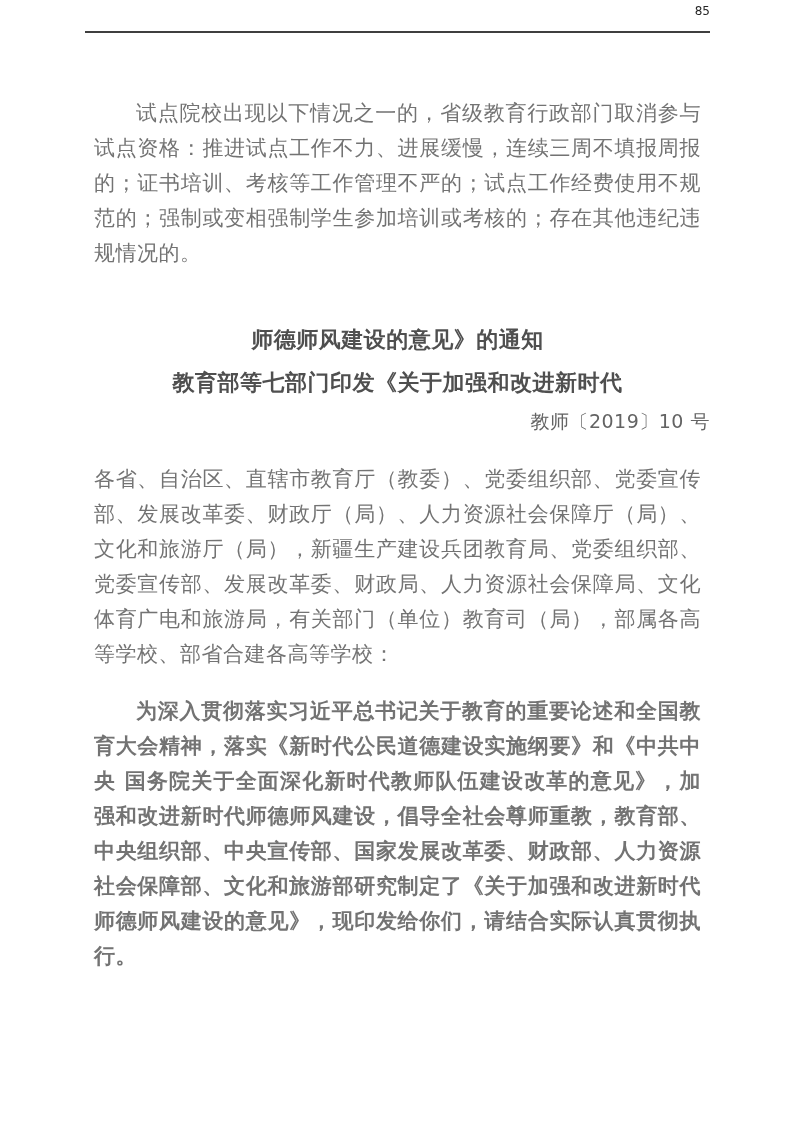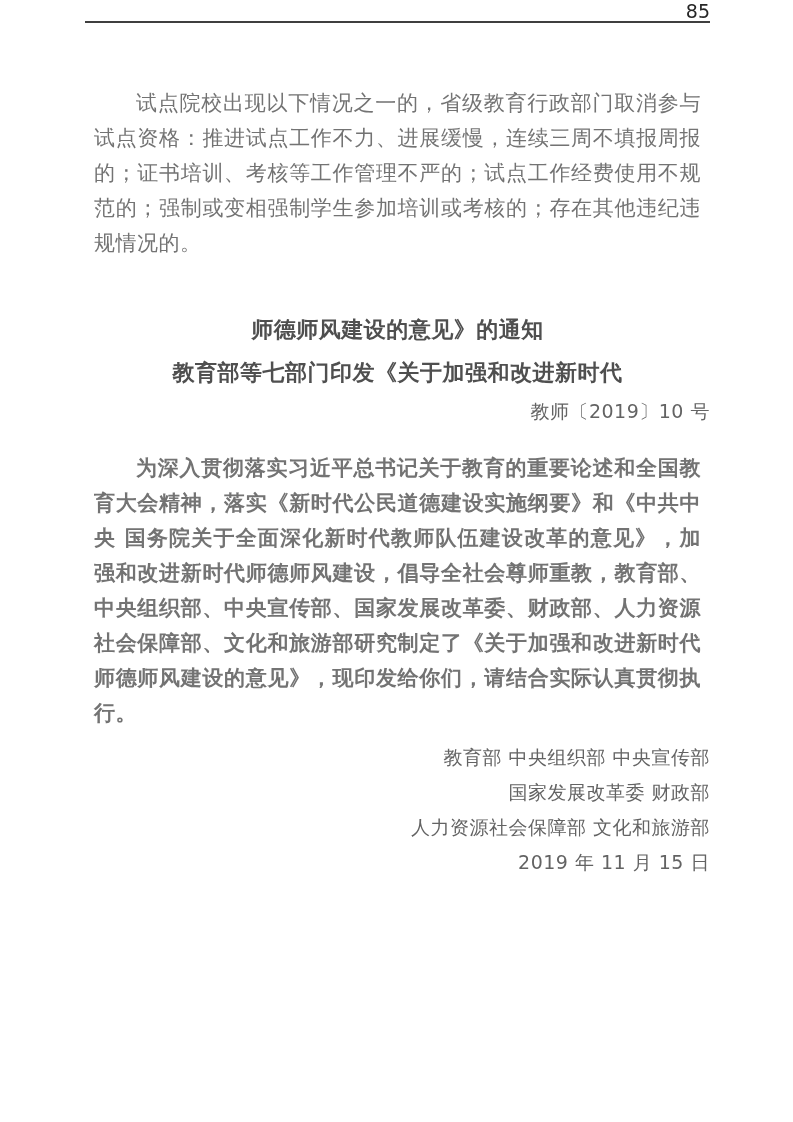--- a/index.html
+++ b/index.html
@@ -11,25 +11,25 @@
   }
   .page {
     box-sizing: border-box;
     width: 793px; height: 1122px;
     padding: 0 80px 0 85px;
     background: #ffffff;
   }
   .page-header {
     padding-top: 3px;
     text-align: right;
-    font-size: 19px;
+    font-size: 12px;
     line-height: 17px;
     color: #262626;
     border-bottom: 2px solid #3f3f3f;
-    padding-bottom: 1px;
+    padding-bottom: 11px;
     width: 625px;
   }
   .content { width: 625px; }
   .para {
     margin: 9px;
     font-size: 21px;
     line-height: 35px;
     color: #737373;
     text-align: justify;
     text-justify: inter-ideograph;
@@ -80,24 +80,19 @@
 
     <p class="para indent intro">试点院校出现以下情况之一的，省级教育行政部门取消参与试点资格：推进试点工作不力、进展缓慢，连续三周不填报周报的；证书培训、考核等工作管理不严的；试点工作经费使用不规范的；强制或变相强制学生参加培训或考核的；存在其他违纪违规情况的。</p>
 
     <h1 class="doc-title">
       <span class="title-line">师德师风建设的意见》的通知</span>
       <span class="title-line">教育部等七部门印发《关于加强和改进新时代</span>
     </h1>
 
     <div class="doc-number">教师〔2019〕10 号</div>
 
+    <p class="para addressees">各省、自治区、直辖市教育厅（教委）、党委组织部、党委宣传部、发展改革委、财政厅（局）、人力资源社会保障厅（局）、文化和旅游厅（局），新疆生产建设兵团教育局、党委组织部、党委宣传部、发展改革委、财政局、人力资源社会保障局、文化体育广电和旅游局，有关部门（单位）教育司（局），部属各高等学校、部省合建各高等学校：</p>
 
     <p class="para indent body-para">为深入贯彻落实习近平总书记关于教育的重要论述和全国教育大会精神，落实《新时代公民道德建设实施纲要》和《中共中央 国务院关于全面深化新时代教师队伍建设改革的意见》，加强和改进新时代师德师风建设，倡导全社会尊师重教，教育部、中央组织部、中央宣传部、国家发展改革委、财政部、人力资源社会保障部、文化和旅游部研究制定了《关于加强和改进新时代师德师风建设的意见》，现印发给你们，请结合实际认真贯彻执行。</p>
 
-    <div class="signature-block">
-      <div class="signature-line">教育部 中央组织部 中央宣传部</div>
-      <div class="signature-line">国家发展改革委 财政部</div>
-      <div class="signature-line">人力资源社会保障部 文化和旅游部</div>
-      <div class="signature-line date">2019 年 11 月 15 日</div>
-    </div>
 
   </div>
 </div>
 
 </body></html>

